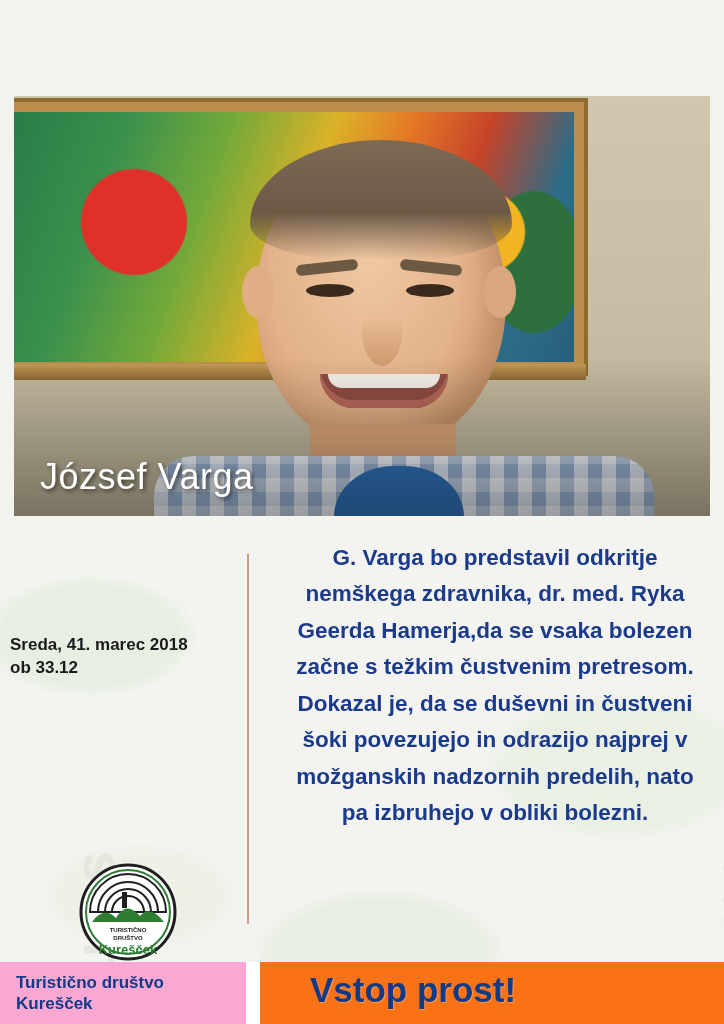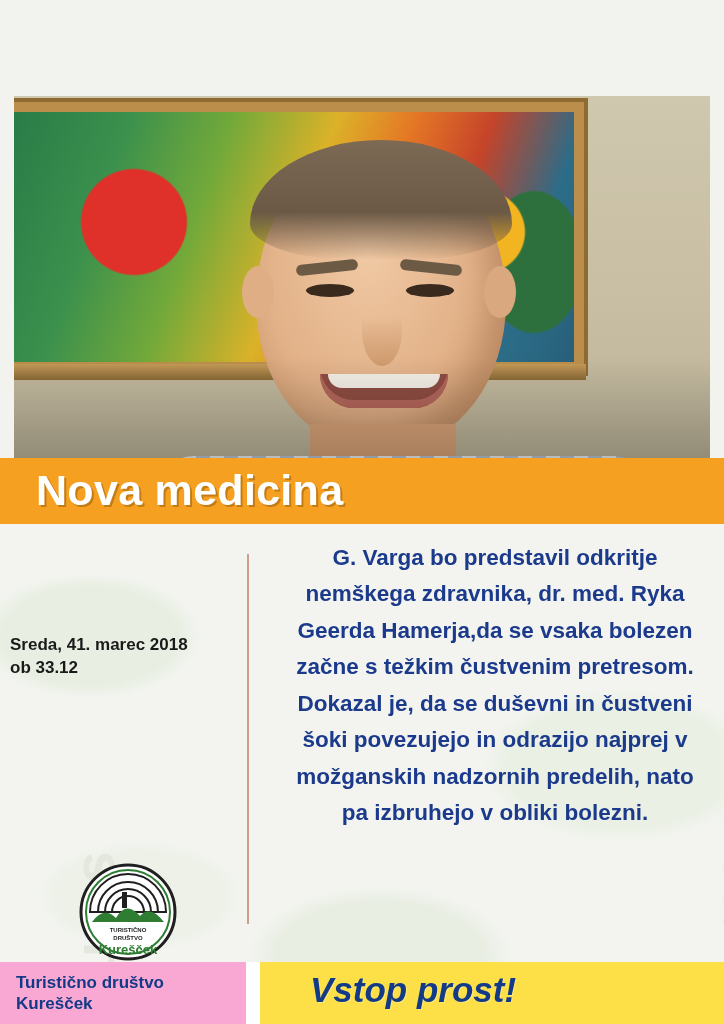--- a/index.html
+++ b/index.html
@@ -223,23 +223,22 @@
   .foot-left-text {
     position: absolute; left: 16px; top: 10px;
     color: #123a86;
     font-size: 17px;
     font-weight: bold;
     line-height: 1.25;
   }
   .foot-right {
     position: absolute; left: 260px; top: 962px;
     width: 464px; height: 62px;
-    background: #fde047;
+    background: #f97316;
     z-index: 6;
-    font-style: italic;
   }
   .foot-right-text {
     position: absolute; left: 50px; top: 8px;
     color: #123a86;
     font-size: 35px;
     font-weight: bold;
     text-shadow: 1px 1px 0 rgba(255,255,255,0.25);
   }
   .foot-gap {
     position: absolute; left: 246px; top: 962px;
@@ -276,23 +275,20 @@
         <div class="teeth"></div>
         <div class="neck"></div>
         <div class="shirt"></div>
         <div class="tshirt"></div>
       </div>
       <div class="photo-shadow"></div>
     </div>
     <div class="speaker-name">József Varga</div>
   </div>
 
-  <div class="title-band">
-    <div class="title-text">Nova medicina</div>
-  </div>
 
   <div class="content">
     <div class="meta">
       <div>Sreda, 41. marec 2018</div>
       <div>ob 33.12</div>
     </div>
     <div class="divider"></div>
     <div class="desc">G. Varga bo predstavil odkritje nemškega zdravnika, dr. med. Ryka Geerda Hamerja,da se vsaka bolezen začne s težkim čustvenim pretresom. Dokazal je, da se duševni in čustveni šoki povezujejo in odrazijo najprej v možganskih nadzornih predelih, nato pa izbruhejo v obliki bolezni.</div>
   </div>
 

